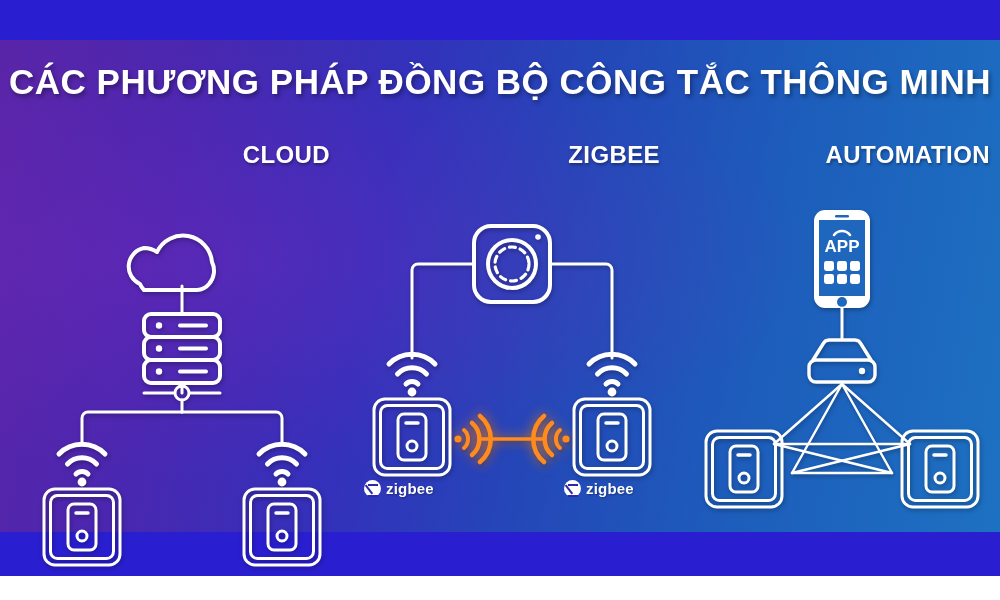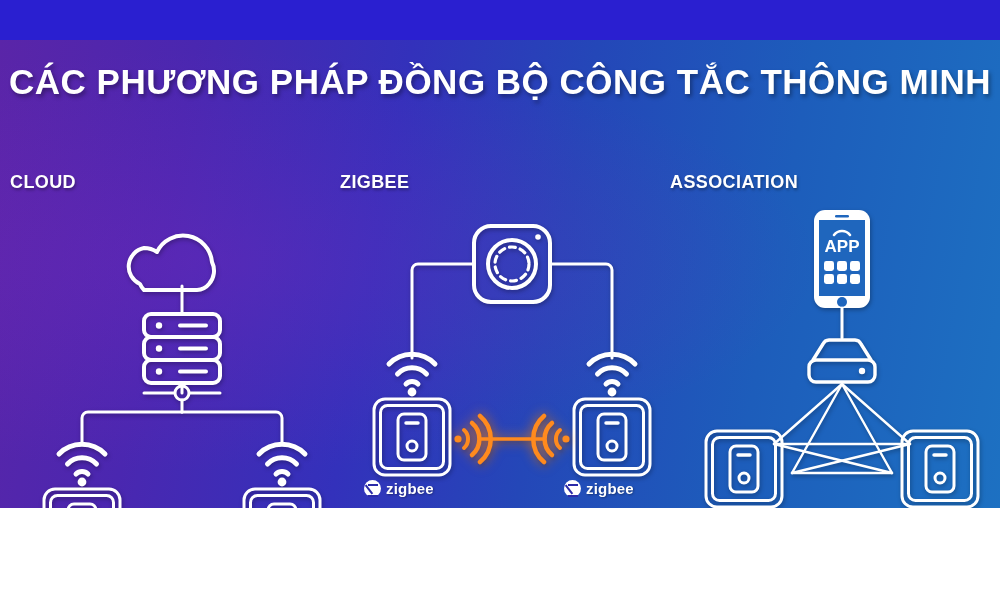--- a/index.html
+++ b/index.html
@@ -3,21 +3,21 @@
 <meta charset="utf-8">
 <style>
   html, body {
     margin: 0;
     padding: 0;
     background: #ffffff;
   }
   #canvas {
     position: relative;
     width: 1000px;
-    height: 508px;
+    height: 576px;
     overflow: hidden;
     font-family: "Liberation Sans", sans-serif;
     background: #a16207;
   }
   .band {
     position: absolute;
     left: 0;
     width: 1000px;
     background: #2a1fd0;
   }
@@ -70,28 +70,27 @@
   }
   #col-1 { left: 10px; }
   #col-2 { left: 340px; }
   #col-3 { left: 670px; }
 
   .col-heading {
     position: absolute;
     left: 0;
     top: 40px;
     width: 320px;
-    text-align: left;
+    text-align: right;
     color: #ffffff;
-    font-size: 18px;
+    font-size: 24px;
     font-weight: bold;
     line-height: 1.22;
     letter-spacing: 0.4px;
     text-shadow: 1px 2px 3px rgba(0,0,0,.35);
-    margin-top: 32px;
   }
   .col-heading span { display: block; }
 
   .diagram {
     position: absolute;
     left: 12px;
     top: 108px;
     width: 320px;
     height: 310px;
   }
@@ -294,21 +293,21 @@
       </div>
       <div class="zb-label" id="zb-label-right">
         <span class="zb-mark"></span>
         <span>zigbee</span>
       </div>
     </div>
   </div>
 
   <div class="col" id="col-3">
     <div class="col-heading">
-      <span>ASSOCIATION</span>
+      <span>AUTOMATION</span>
     </div>
     <div class="diagram">
       <svg viewBox="0 0 320 310" xmlns="http://www.w3.org/2000/svg" fill="none" stroke="#ffffff" stroke-width="4" stroke-linecap="round" stroke-linejoin="round">
 
         <g>
           <rect x="132" y="2" width="56" height="98" rx="11" fill="#ffffff" stroke="none"></rect>
           <rect x="137" y="12" width="46" height="76" rx="2" fill="none" stroke="#1d62bb" stroke-width="0"></rect>
           <rect x="137" y="12" width="46" height="76" fill="#1f66bd" stroke="none"></rect>
           <rect x="153" y="7" width="14" height="2.6" rx="1.3" fill="#1f66bd" stroke="none"></rect>
           <circle cx="160" cy="94" r="5" fill="#1f66bd" stroke="none"></circle>

